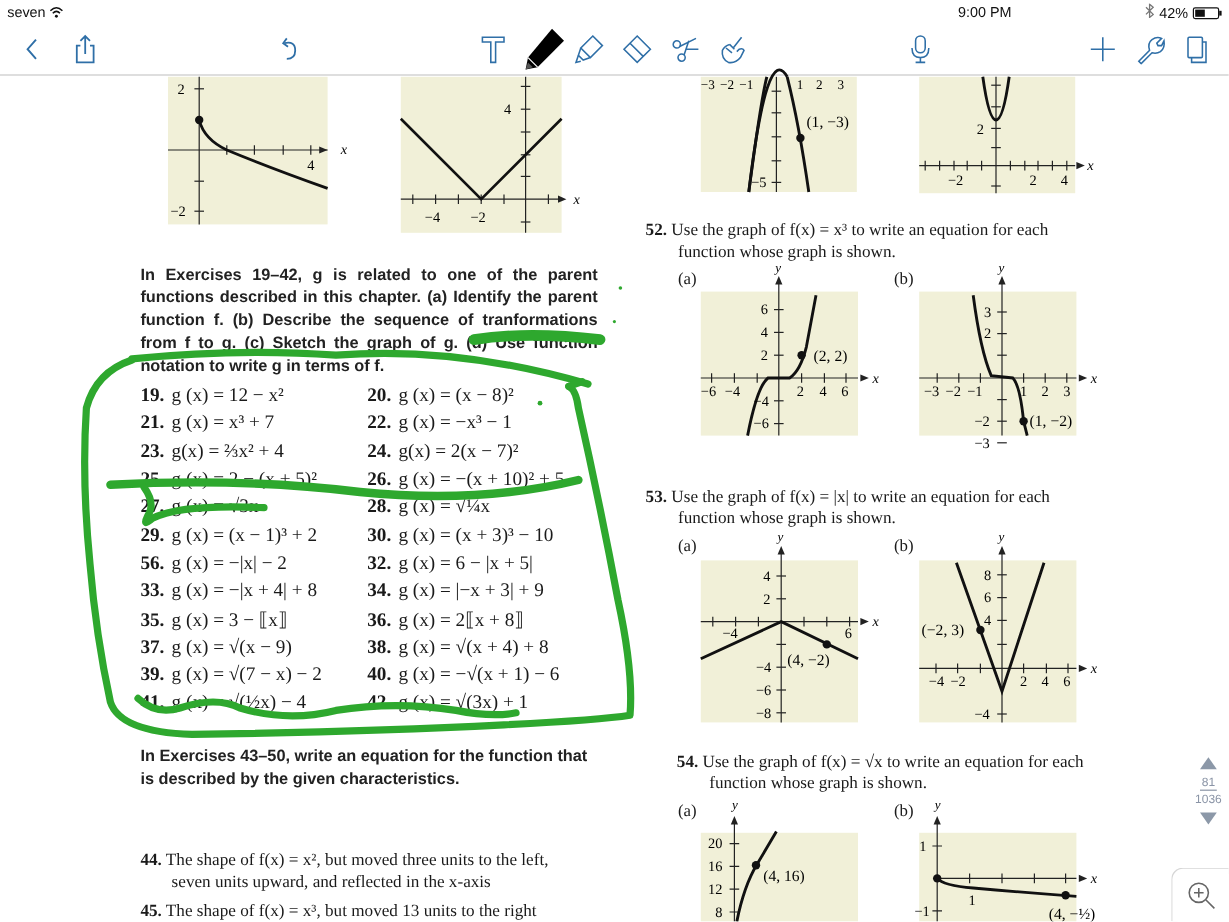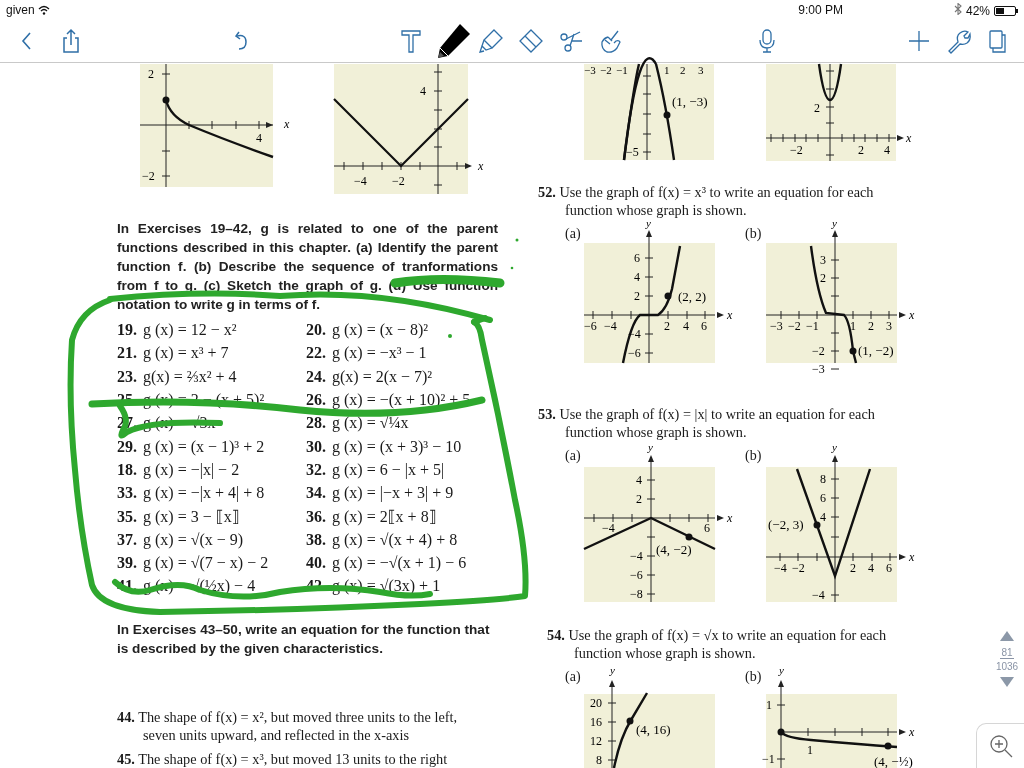--- a/index.html
+++ b/index.html
@@ -37,21 +37,21 @@
 
   
   .pagenav { position: absolute; right: 2px; top: 630px; width: 30px; height: 70px; background: #fff; font-family: "Liberation Sans", sans-serif; color: #8a94a6; font-size: 10px; text-align: center; }
   .zoombtn { position: absolute; right: 0; top: 723px; width: 48px; height: 45px; border-top-left-radius: 10px; border: 1px solid #d6d6d6; border-right: none; border-bottom: none; background: #fff; display: flex; align-items: center; justify-content: center; }
 </style>
 </head>
 <body>
 
 <div class="statusbar">
   <div class="left">
-    <span>given</span>
+    <span>seven</span>
     <span>
       <svg width="12" height="10" viewBox="0 0 12 10" style="vertical-align:-1px">
           <path d="M1 4 Q6 -1 11 4" stroke="#111" stroke-width="1.3" fill="none"></path>
           <path d="M3 6 Q6 3 9 6" stroke="#111" stroke-width="1.3" fill="none"></path>
           <circle cx="6" cy="8.5" r="1.2" fill="#111"></circle>
         </svg>
     </span>
   </div>
   <div class="center">9:00 PM</div>
   <div class="right">
@@ -262,21 +262,21 @@
       <div class="ex-row" style="left: 117px; top: 280.3px;"><span class="ex-num">21.</span><span style="margin-left: 6px; font-style: normal;">g (x) = x³ + 7</span></div>
       <div class="ex-row" style="left: 306px; top: 280.3px;"><span class="ex-num">22.</span><span style="margin-left: 6px; font-style: normal;">g (x) = −x³ − 1</span></div>
       <div class="ex-row" style="left: 117px; top: 303.6px;"><span class="ex-num">23.</span><span style="margin-left: 6px; font-style: normal;">g(x) = ⅔x² + 4</span></div>
       <div class="ex-row" style="left: 306px; top: 303.6px;"><span class="ex-num">24.</span><span style="margin-left: 6px; font-style: normal;">g(x) = 2(x − 7)²</span></div>
       <div class="ex-row" style="left: 117px; top: 326.9px;"><span class="ex-num">25.</span><span style="margin-left: 6px; font-style: normal;">g (x) = 2 − (x + 5)²</span></div>
       <div class="ex-row" style="left: 306px; top: 326.9px;"><span class="ex-num">26.</span><span style="margin-left: 6px; font-style: normal;">g (x) = −(x + 10)² + 5</span></div>
       <div class="ex-row" style="left: 117px; top: 350.2px;"><span class="ex-num">27.</span><span style="margin-left: 6px; font-style: normal;">g (x) = √3x</span></div>
       <div class="ex-row" style="left: 306px; top: 350.2px;"><span class="ex-num">28.</span><span style="margin-left: 6px; font-style: normal;">g (x) = √¼x</span></div>
       <div class="ex-row" style="left: 117px; top: 373.5px;"><span class="ex-num">29.</span><span style="margin-left: 6px; font-style: normal;">g (x) = (x − 1)³ + 2</span></div>
       <div class="ex-row" style="left: 306px; top: 373.5px;"><span class="ex-num">30.</span><span style="margin-left: 6px; font-style: normal;">g (x) = (x + 3)³ − 10</span></div>
-      <div class="ex-row" style="left: 117px; top: 396.8px;"><span class="ex-num">18.</span><span style="margin-left: 6px; font-style: normal;">g (x) = −|x| − 2</span></div>
+      <div class="ex-row" style="left: 117px; top: 396.8px;"><span class="ex-num">56.</span><span style="margin-left: 6px; font-style: normal;">g (x) = −|x| − 2</span></div>
       <div class="ex-row" style="left: 306px; top: 396.8px;"><span class="ex-num">32.</span><span style="margin-left: 6px; font-style: normal;">g (x) = 6 − |x + 5|</span></div>
       <div class="ex-row" style="left: 117px; top: 420.1px;"><span class="ex-num">33.</span><span style="margin-left: 6px; font-style: normal;">g (x) = −|x + 4| + 8</span></div>
       <div class="ex-row" style="left: 306px; top: 420.1px;"><span class="ex-num">34.</span><span style="margin-left: 6px; font-style: normal;">g (x) = |−x + 3| + 9</span></div>
       <div class="ex-row" style="left: 117px; top: 443.4px;"><span class="ex-num">35.</span><span style="margin-left: 6px; font-style: normal;">g (x) = 3 − ⟦x⟧</span></div>
       <div class="ex-row" style="left: 306px; top: 443.4px;"><span class="ex-num">36.</span><span style="margin-left: 6px; font-style: normal;">g (x) = 2⟦x + 8⟧</span></div>
       <div class="ex-row" style="left: 117px; top: 466.7px;"><span class="ex-num">37.</span><span style="margin-left: 6px; font-style: normal;">g (x) = √(x − 9)</span></div>
       <div class="ex-row" style="left: 306px; top: 466.7px;"><span class="ex-num">38.</span><span style="margin-left: 6px; font-style: normal;">g (x) = √(x + 4) + 8</span></div>
       <div class="ex-row" style="left: 117px; top: 490px;"><span class="ex-num">39.</span><span style="margin-left: 6px; font-style: normal;">g (x) = √(7 − x) − 2</span></div>
       <div class="ex-row" style="left: 306px; top: 490px;"><span class="ex-num">40.</span><span style="margin-left: 6px; font-style: normal;">g (x) = −√(x + 1) − 6</span></div>
       <div class="ex-row" style="left: 117px; top: 513.3px;"><span class="ex-num">41.</span><span style="margin-left: 6px; font-style: normal;">g (x) = √(½x) − 4</span></div>
@@ -454,21 +454,21 @@
       <text x="8" y="115" font-size="12" font-family="Liberation Serif">−4</text>
       <text x="26" y="115" font-size="12" font-family="Liberation Serif">−2</text>
       <text x="84" y="115" font-size="12" font-family="Liberation Serif">2</text>
       <text x="102" y="115" font-size="12" font-family="Liberation Serif">4</text>
       <text x="120" y="115" font-size="12" font-family="Liberation Serif">6</text>
       <text x="143" y="104" font-size="12" font-style="italic" font-family="Liberation Serif">x</text>
       <text x="66" y="-6" font-size="11" font-style="italic" font-family="Liberation Serif">y</text>
     </svg>
   </div>
 
-  <div class="ex-text" style="left:547px;top:562px;width:400px">
+  <div class="ex-text" style="left:564px;top:562px;width:400px">
     <span class="num">54.</span>
     <span>Use the graph of f(x) = √x to write an equation for each</span><br>
     <span style="padding-left:27px">function whose graph is shown.</span>
   </div>
   <div class="sublabel" style="left:565px;top:605px">(a)</div>
   <div class="sublabel" style="left:745px;top:605px">(b)</div>
 
   <div class="graph" style="left:584px;top:614px;width:135px;height:90px">
     <svg width="135" height="90">
       <rect x="0" y="16" width="131" height="74" fill="#f1f0d8"></rect>

